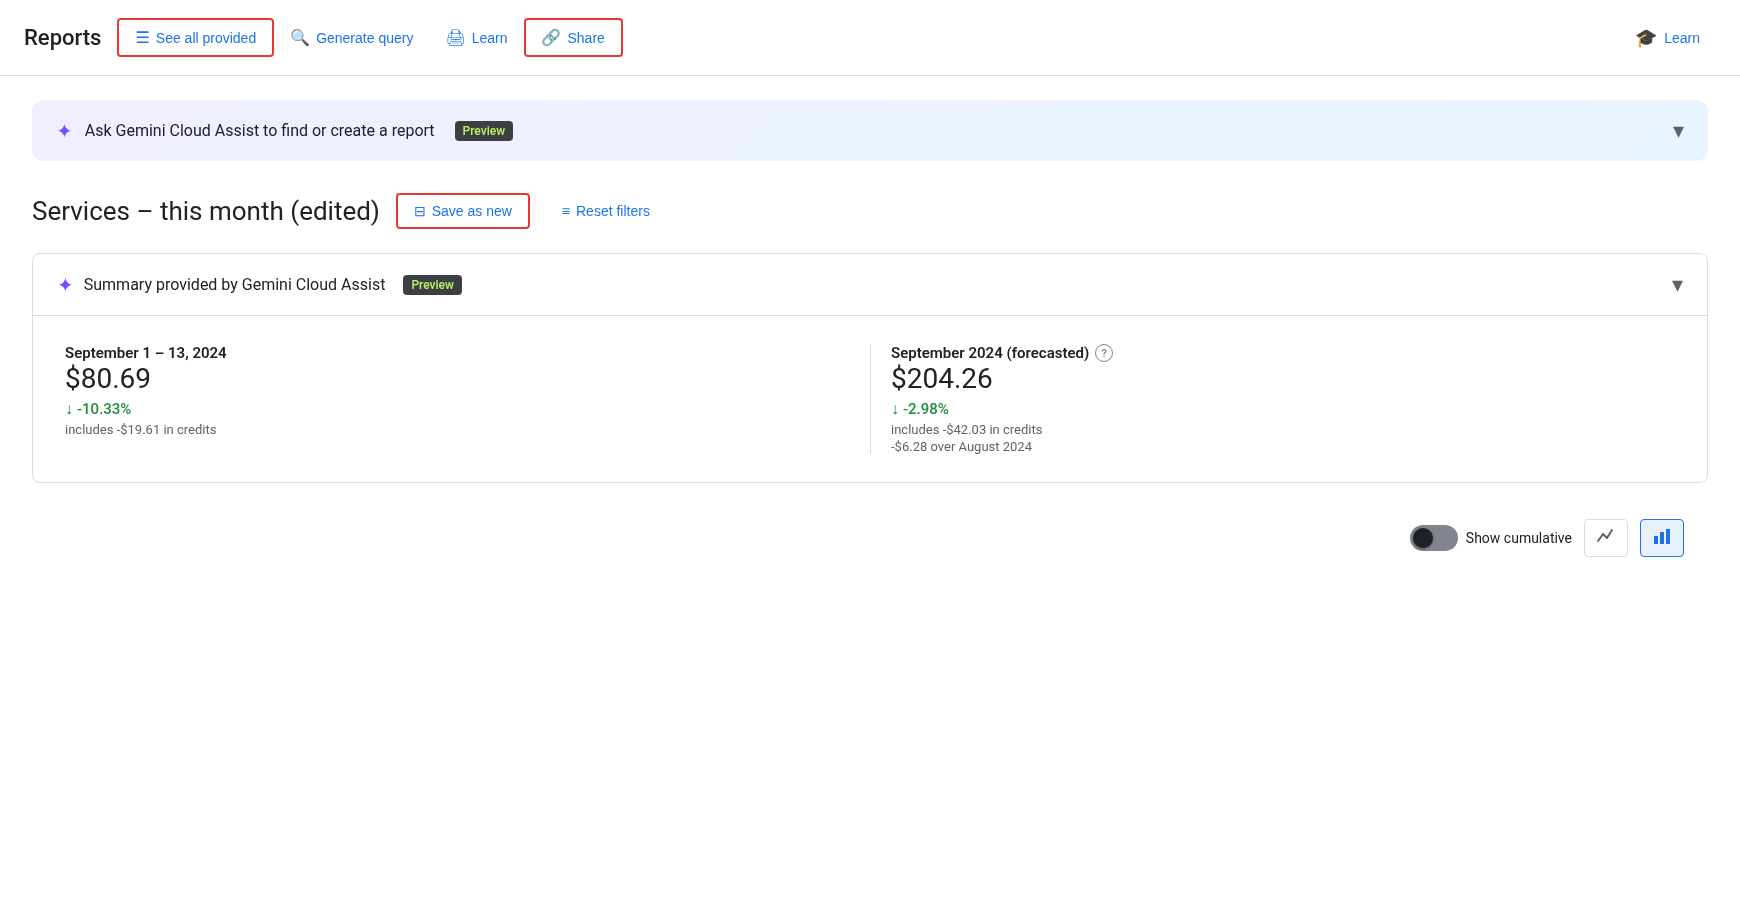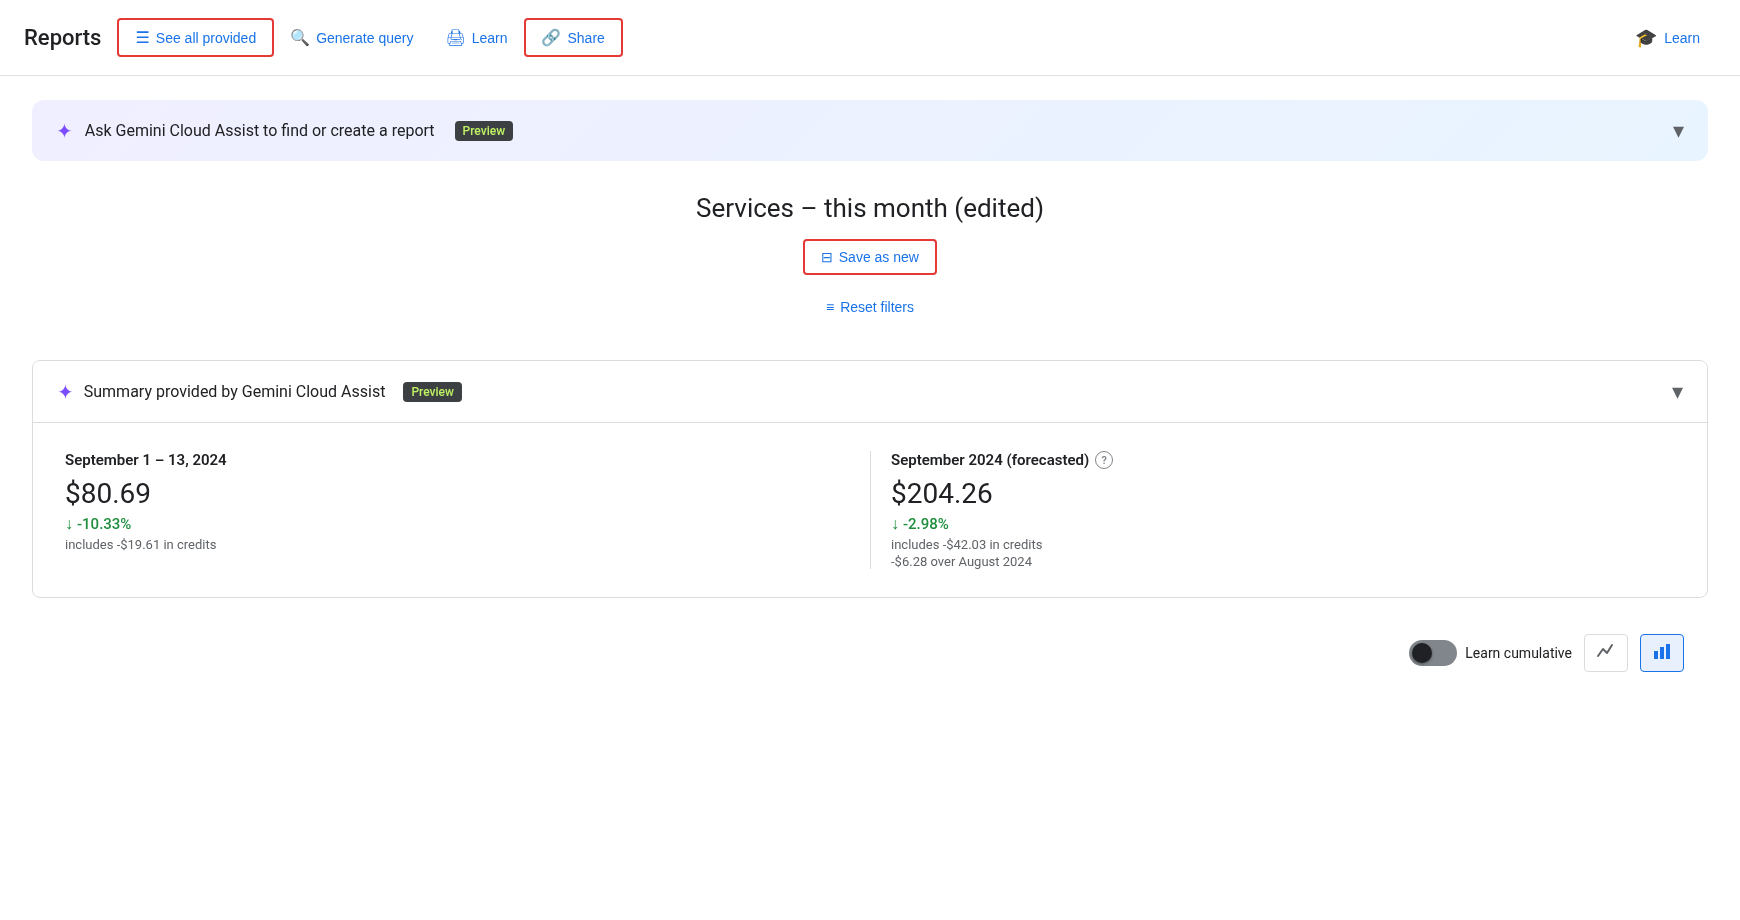--- a/index.html
+++ b/index.html
@@ -105,22 +105,21 @@
     .chevron-down {
       font-size: 22px;
       color: #5f6368;
     }
 
     
     .report-header {
       display: flex;
       align-items: center;
       gap: 16px;
-      margin-bottom: 37px;
-      flex-direction: column;
+      margin-bottom: 24px;
     }
     .report-title {
       font-size: 26px;
       font-weight: 400;
       color: #202124;
     }
     .save-as-new-btn {
       display: flex;
       align-items: center;
       gap: 6px;
@@ -182,21 +181,20 @@
     }
     .summary-col:last-child {
       padding-left: 20px;
       padding-right: 0;
       border-left: 1px solid #dadce0;
     }
     .summary-period {
       font-size: 15px;
       font-weight: 600;
       color: #202124;
-      margin-bottom: 8px;
       display: flex;
       align-items: center;
       gap: 6px;
     }
     .info-icon {
       display: inline-flex;
       align-items: center;
       justify-content: center;
       width: 18px;
       height: 18px;
@@ -398,21 +396,21 @@
     </div>
   </div>
 
   <div class="bottom-toolbar">
     <div class="show-cumulative">
       <div class="toggle-switch">
         <div class="toggle-track">
           <div class="toggle-thumb"></div>
         </div>
       </div>
-      <span>Learn cumulative</span>
+      <span>Show cumulative</span>
     </div>
     <button class="chart-btn">
       <span>
         <svg width="20" height="20" viewBox="0 0 20 20" fill="none">
           <polyline points="2,15 7,8 11,12 16,4" stroke="#5f6368" stroke-width="2" fill="none" stroke-linecap="round" stroke-linejoin="round"></polyline>
         </svg>
       </span>
     </button>
     <button class="chart-btn active">
       <span>

